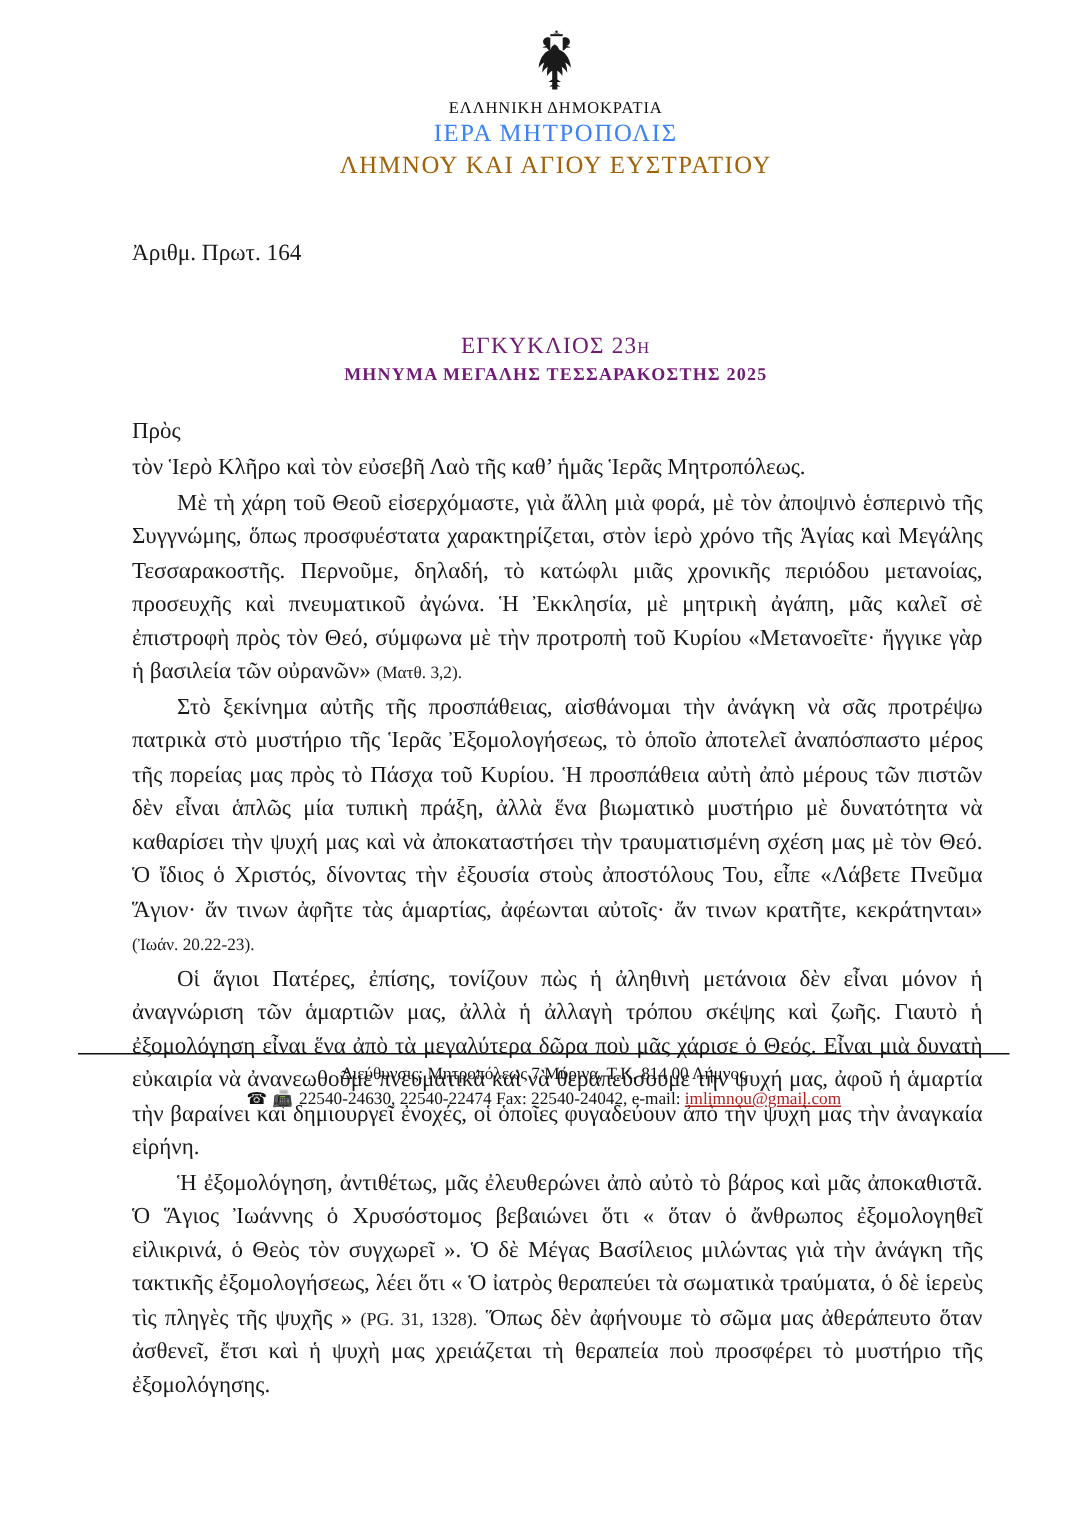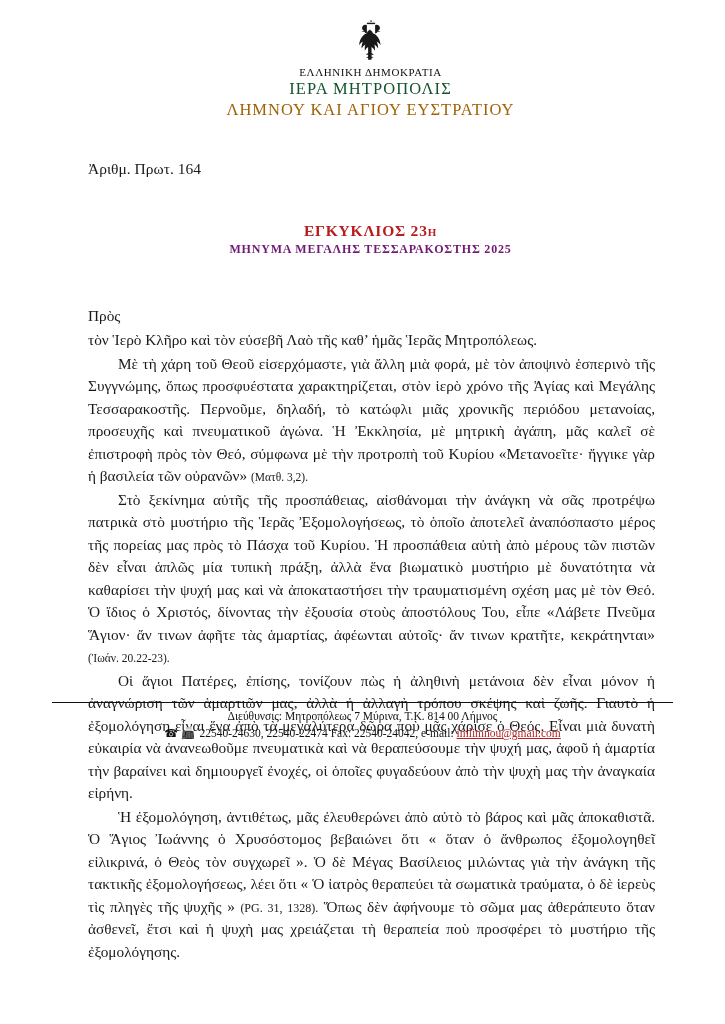--- a/index.html
+++ b/index.html
@@ -37,21 +37,21 @@
   .lh-line1 {
     font-size: 11px;
     letter-spacing: 0.6px;
     color: #111;
     margin: 1px 0 0 0;
     font-variant: small-caps;
   }
   .lh-line2 {
     font-size: 16.5px;
     letter-spacing: 1.1px;
-    color: #14532d;
+    color: #3b82f6;
     margin: 1px 0 0 0;
     font-variant: small-caps;
   }
   .lh-line3 {
     font-size: 16.5px;
     letter-spacing: 1.0px;
     color: #a16207;
     margin: 1px 0 0 0;
     font-variant: small-caps;
   }
@@ -70,37 +70,37 @@
   .sup { font-size: 10px; vertical-align: super; }
 
   
   .titleblock {
     text-align: center;
     margin-top: 44px;
     color: #3a3a7a;
   }
   .title1 {
     font-size: 15.5px;
-    font-weight: bold;
+    font-weight: normal;
     letter-spacing: 0.8px;
-    color: #b91c1c;
+    color: #701a75;
     font-variant: small-caps;
   }
   .title2 {
     font-size: 12px;
     font-weight: bold;
     letter-spacing: 0.8px;
     color: #701a75;
     margin-top: 2px;
     font-variant: small-caps;
   }
 
   
   .body {
-    margin-top: 48px;
+    margin-top: 20px;
     padding: 0 34px 0 36px;
     font-size: 15.3px;
     line-height: 1.47;
     text-align: justify;
   }
   .addr-to { margin: 0 0 2px 0; }
   .addr-line { margin: 0 0 0 0; }
   .salutation { margin: 18px 0 0 0; }
   .para {
     margin: 1px 0 0 0;

